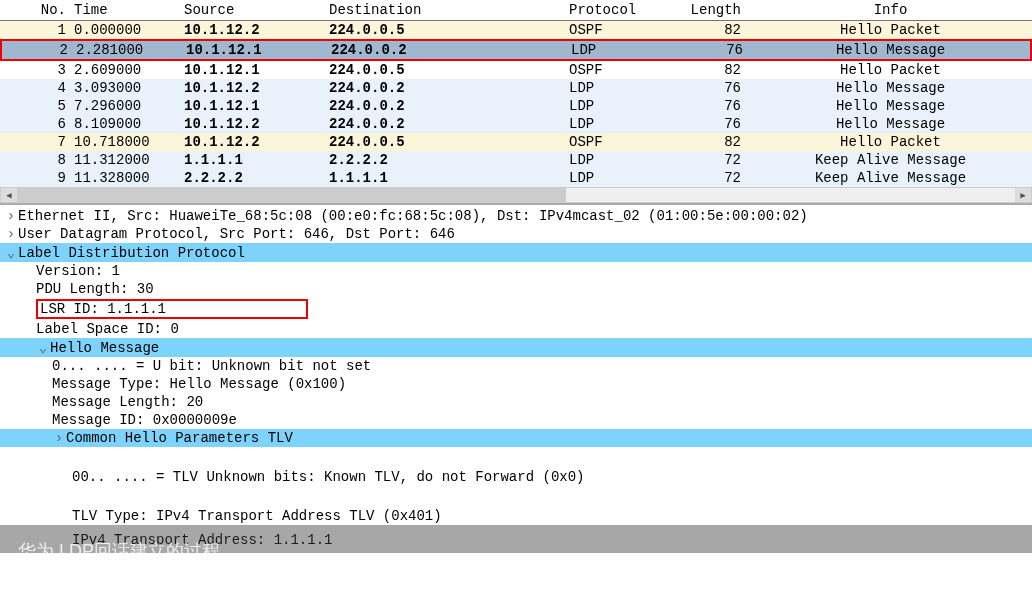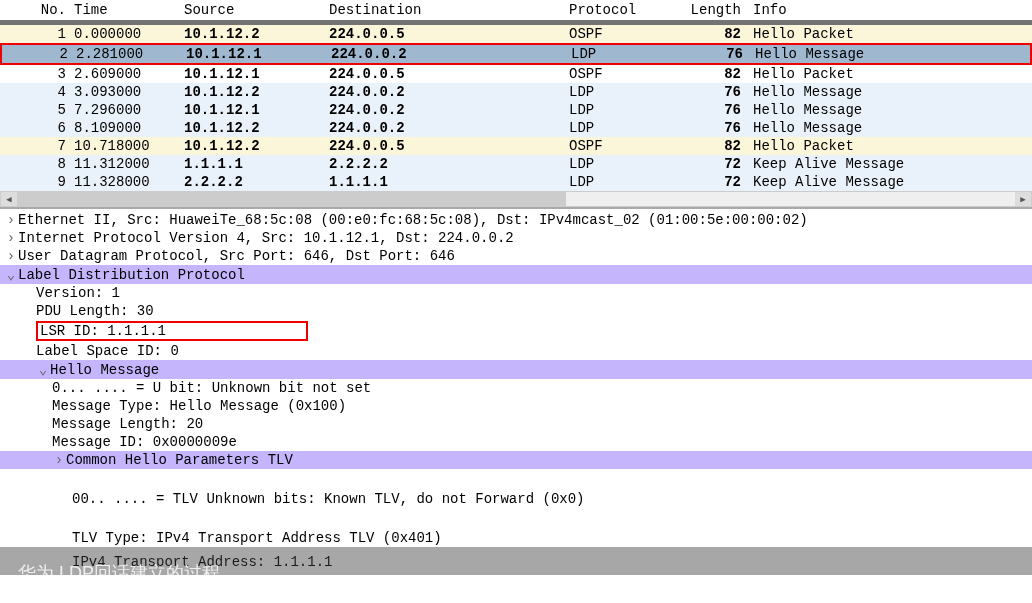--- a/index.html
+++ b/index.html
@@ -1,44 +1,44 @@
 <!DOCTYPE html>
 <html><head>
 <meta charset="utf-8">
 <style>
 * { margin:0; padding:0; box-sizing:border-box; }
 body { font-family:"Courier New",monospace; font-size:14px; background:#fff; color:#000; width:1032px; }
 .packet-list { border-bottom:2px solid #aaa; }
-.hdr-row { display:flex; background:#fff; border-bottom:5px solid #737373; }
+.hdr-row { display:flex; background:#fff; border-bottom:1px solid #737373; }
 .hdr-row > div { padding:2px 4px; font-weight:normal; }
 .row { display:flex; }
 .row > div { padding:1px 4px; white-space:pre; }
 .c-no { width:70px; text-align:right; }
 .c-time { width:110px; }
 .c-src { width:145px;font-weight:bold; }
 .c-dst { width:240px;font-weight:bold; }
 .c-proto { width:90px; }
-.c-len { width:90px; text-align:right;font-weight:bold; }
-.c-info { flex:1; padding-left:8px !important; }
+.c-len { width:90px; text-align:right; }
+.c-info { flex:1; padding-left:8px !important;text-align:center; }
 .bg-cream { background:#fbf5d9; }
 .bg-light { background:#e9f2fb; }
 .bg-sel { background:#a0b8cf; }
 .bg-white { background:#fff; }
 .redbox { border:2px solid #e00; }
 .scrollbar-h { height:16px; background:#efefef; border:1px solid #ccc; display:flex; align-items:center; }
 .sb-btn { width:16px; height:14px; background:#ddd; display:flex; align-items:center; justify-content:center; font-size:9px; color:#555; }
 .sb-track { flex:1; height:14px; position:relative; }
 .sb-thumb { position:absolute; height:14px; background:#ccc; }
 .details { padding:2px 0 4px 0; position:relative; }
 .line { padding:1px 17px 1px 4px; white-space:pre; }
 .indent1 { padding-left:36px; }
 .indent2 { padding-left:52px; }
 .indent3 { padding-left:72px;margin-top:21px; }
 .exp { display:inline-block; width:14px; text-align:center; color:#666; }
-.hl-blue { background:#c4b5fd; }
+.hl-blue { background:#7dd3fc; }
 .overlay { position:absolute; left:0; right:0; background:rgba(60,60,60,0.45); color:#eee; padding:14px 18px; font-family:"Microsoft YaHei",sans-serif; font-size:18px; }
 .overlay-redbox { border:2px solid #a01010; position:absolute; }
 .watermark { position:absolute; right:12px; bottom:6px; color:rgba(200,200,200,0.25); font-size:13px; font-family:sans-serif; }
 </style>
 </head>
 <body>
 
 <div class="packet-list">
   <div class="hdr-row">
     <div class="c-no">No.</div>
@@ -136,21 +136,20 @@
     <div class="sb-btn">◀</div>
     <div class="sb-track">
         <div class="sb-thumb" style="left:0;width:55%"></div>
       </div>
     <div class="sb-btn">▶</div>
   </div>
 </div>
 
 <div class="details">
   <div class="line"><span class="exp">›</span><span>Ethernet II, Src: HuaweiTe_68:5c:08 (00:e0:fc:68:5c:08), Dst: IPv4mcast_02 (01:00:5e:00:00:02)</span></div>
-  <div class="line"><span class="exp">›</span><span>Internet Protocol Version 4, Src: 10.1.12.1, Dst: 224.0.0.2</span></div>
   <div class="line"><span class="exp">›</span><span>User Datagram Protocol, Src Port: 646, Dst Port: 646</span></div>
   <div class="line hl-blue"><span class="exp">⌄</span><span>Label Distribution Protocol</span></div>
   <div class="line indent1"><span>Version: 1</span></div>
   <div class="line indent1"><span>PDU Length: 30</span></div>
   <div class="line indent1"><span class="redbox" style="display:inline-block;padding:0 140px 0 2px"><span>LSR ID: 1.1.1.1</span></span></div>
   <div class="line indent1"><span>Label Space ID: 0</span></div>
   <div class="line indent1 hl-blue"><span class="exp">⌄</span><span>Hello Message</span></div>
   <div class="line indent2"><span>0... .... = U bit: Unknown bit not set</span></div>
   <div class="line indent2"><span>Message Type: Hello Message (0x100)</span></div>
   <div class="line indent2"><span>Message Length: 20</span></div>

